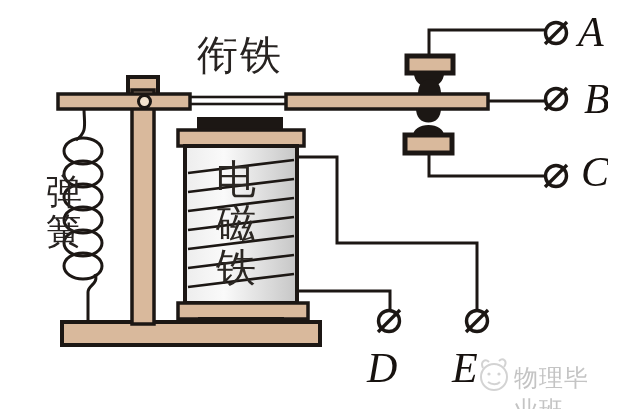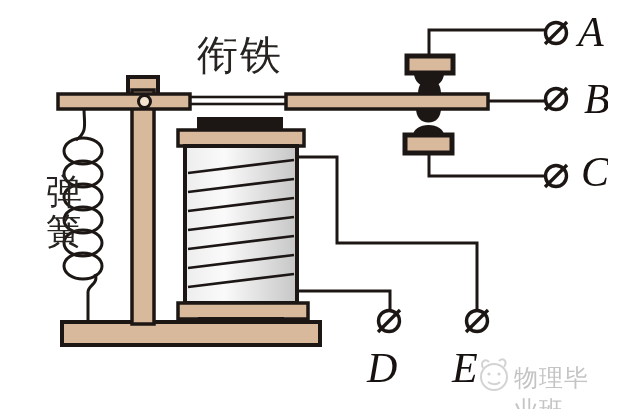--- a/index.html
+++ b/index.html
@@ -129,20 +129,21 @@
       <path d="M483,368 C480,362 485,358 489,362"></path>
       <path d="M504,367 C508,361 503,357 499,361"></path>
       <circle cx="489" cy="374" r="1.6" fill="#cfcfcf" stroke="none"></circle>
       <circle cx="499" cy="374" r="1.6" fill="#cfcfcf" stroke="none"></circle>
       <path d="M488,382 C492,385 497,385 500,382"></path>
     </g>
   </svg>
 
   <div class="cjk-label armature-label">衔铁</div>
   <div class="cjk-label spring-label">弹簧</div>
+  <div class="cjk-label coil-label">电磁铁</div>
 
   <div class="terminal-letter letter-a">A</div>
   <div class="terminal-letter letter-b">B</div>
   <div class="terminal-letter letter-c">C</div>
   <div class="terminal-letter letter-d">D</div>
   <div class="terminal-letter letter-e">E</div>
 
   <div class="watermark">物理毕业班</div>
 </div>
 

